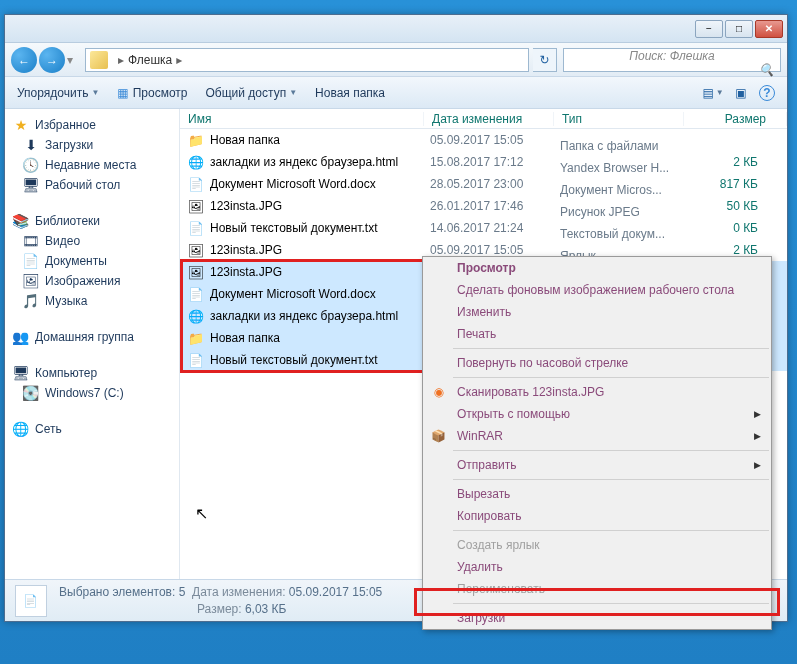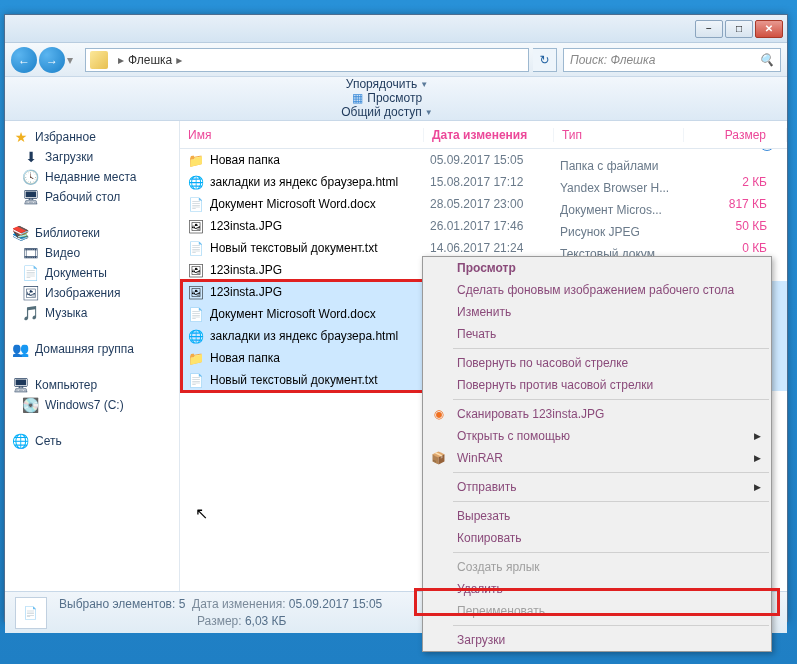--- a/index.html
+++ b/index.html
@@ -13,54 +13,54 @@
 
 
 .navbar { height: 34px; background: linear-gradient(180deg, #f5f9fc 0%, #e2ecf5 100%); display: flex; align-items: center; padding: 0 6px; border-bottom: 1px solid #c8d8e8; }
 .nav-arrow { width: 26px; height: 26px; border-radius: 50%; background: radial-gradient(circle at 30% 30%, #5bb5f0, #1a7fc8); display: flex; align-items: center; justify-content: center; color: #fff; margin-right: 2px; cursor: pointer; }
 .nav-drop { width: 14px; color: #888; cursor: pointer; }
 .addrbar { flex: 1; height: 24px; border: 1px solid #9db8d0; background: #fff; display: flex; align-items: center; padding: 0 4px; margin: 0 4px; }
 .addr-folder { width: 18px; height: 18px; background: linear-gradient(135deg, #fce89a, #e8c050); border-radius: 2px; margin-right: 6px; }
 .addr-text { color: #333; }
 .addr-arrow { color: #666; margin: 0 4px; }
 .refresh-btn { width: 24px; height: 24px; border: 1px solid #9db8d0; background: #eef5fb; display: flex; align-items: center; justify-content: center; cursor: pointer; border-left: none; color: #2060a0; }
-.searchbox { width: 218px; height: 24px; border: 1px solid #9db8d0; background: #fff; display: flex; align-items: center; padding: 0 6px; margin-left: 6px; color: #888; font-style: italic; }
-
-
-.toolbar { height: 44px; background: linear-gradient(180deg, #f2f7fc 0%, #dce9f5 100%); display: flex; align-items: center; padding: 0 12px; border-bottom: 1px solid #c8d8e8; color: #1e395b; flex-direction: column; }
+.searchbox { width: 218px; height: 24px; border: 1px solid #9db8d0; background: #fff; display: flex; align-items: center; padding: 0 6px; margin-left: 6px; color: #888; font-style: italic; flex-direction: column; }
+
+
+.toolbar { height: 32px; background: linear-gradient(180deg, #f2f7fc 0%, #dce9f5 100%); display: flex; align-items: center; padding: 0 12px; border-bottom: 1px solid #c8d8e8; color: #1e395b; }
 .tool-item { margin-right: 18px; cursor: pointer; display: flex; align-items: center; }
 .tool-drop { font-size: 8px; margin-left: 3px; color: #5a7a9a; }
 .tool-right { margin-left: auto; display: flex; align-items: center; gap: 8px; }
 .tool-icon { width: 20px; height: 20px; display: flex; align-items: center; justify-content: center; cursor: pointer; color: #2060a0; }
 
 
 .main { display: flex; height: calc(100% - 28px - 34px - 32px - 42px); }
 .sidebar { width: 175px; background: #fff; border-right: 1px solid #e0e8f0; padding: 6px 0; overflow: hidden; }
 .sb-group { margin-bottom: 16px; }
 .sb-item { display: flex; align-items: center; padding: 2px 8px 2px 18px; cursor: pointer; color: #1e395b; }
 .sb-item.header { padding-left: 8px; }
 .sb-icon { width: 16px; height: 16px; margin-right: 6px; display: flex; align-items: center; justify-content: center; font-size: 14px; }
 .star { color: #f0b020; }
 
 
 .filearea { flex: 1; display: flex; flex-direction: column; position: relative; }
-.colheaders { height: 28px; display: flex; align-items: center; border-bottom: 1px solid #e0e8f0; color: #ec4899; background: #fff; }
+.colheaders { height: 20px; display: flex; align-items: center; border-bottom: 1px solid #e0e8f0; color: #0f766e; background: #fff; }
 .col-h { padding: 0 8px; border-right: 1px solid #f0f4f8; cursor: pointer; }
 .col-name { width: 244px; }
-.col-date { width: 130px; font-weight: bold; }
+.col-date { width: 130px; }
 .col-type { width: 130px; }
 .col-size { flex: 1; text-align: right; padding-right: 20px; }
 .filelist { flex: 1; overflow: hidden; position: relative; }
 .file-row { height: 22px; display: flex; align-items: center; padding-left: 8px; }
 .file-row.sel { background: #cde8ff; }
 .fr-icon { width: 16px; height: 16px; margin-right: 6px; display: flex; align-items: center; justify-content: center; font-size: 13px; }
 .fr-name { width: 220px; white-space: nowrap; overflow: hidden; text-overflow: ellipsis; }
 .fr-date { width: 130px; color: #6a7a8a; }
 .fr-type { width: 130px; color: #6a7a8a; white-space: nowrap; overflow: hidden; text-overflow: ellipsis; margin-top: 12px; }
-.fr-size { flex: 1; text-align: right; padding-right: 20px; color: #ec4899; }
+.fr-size { flex: 1; text-align: right; padding-right: 29px; color: #0f766e; }
 
 
 .redbox1 { position: absolute; border: 3px solid #e02020; pointer-events: none; }
 
 
 .ctxmenu { position: absolute; background: #f0f0f0; border: 1px solid #9a9a9a; box-shadow: 2px 2px 6px rgba(0,0,0,0.3); width: 350px; z-index: 100; }
 .ctx-item { height: 22px; display: flex; align-items: center; padding: 0 28px 0 34px; cursor: pointer; color: #8a4a7a; position: relative; }
 .ctx-item.disabled { color: #a0a0a0; cursor: default; }
 .ctx-item.bold { font-weight: bold; }
 .ctx-sep { height: 1px; background: #d0d0d0; margin: 3px 2px 3px 30px; }
@@ -281,21 +281,20 @@
   </div>
 </div>
 
 <div class="ctxmenu" style="top:256px; left:422px;">
   <div class="ctx-item bold">Просмотр</div>
   <div class="ctx-item">Сделать фоновым изображением рабочего стола</div>
   <div class="ctx-item">Изменить</div>
   <div class="ctx-item">Печать</div>
   <div class="ctx-sep"></div>
   <div class="ctx-item">Повернуть по часовой стрелке</div>
-  <div class="ctx-item">Повернуть против часовой стрелки</div>
   <div class="ctx-sep"></div>
   <div class="ctx-item">
       <span class="ctx-icon" style="color:#f07020;">◉</span>
       <span>Сканировать 123insta.JPG</span>
     </div>
   <div class="ctx-item">
       <span>Открыть с помощью</span>
       <span class="ctx-arrow">▶</span>
     </div>
   <div class="ctx-item">

